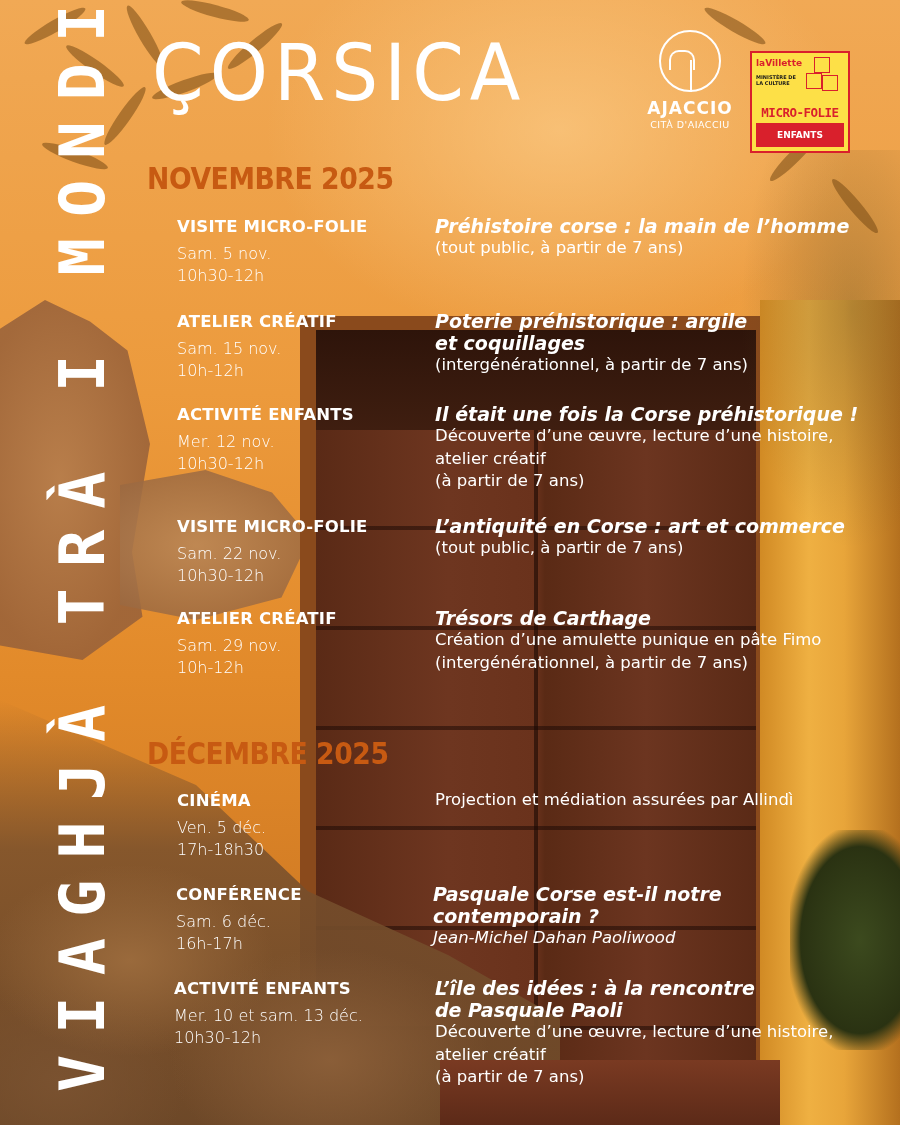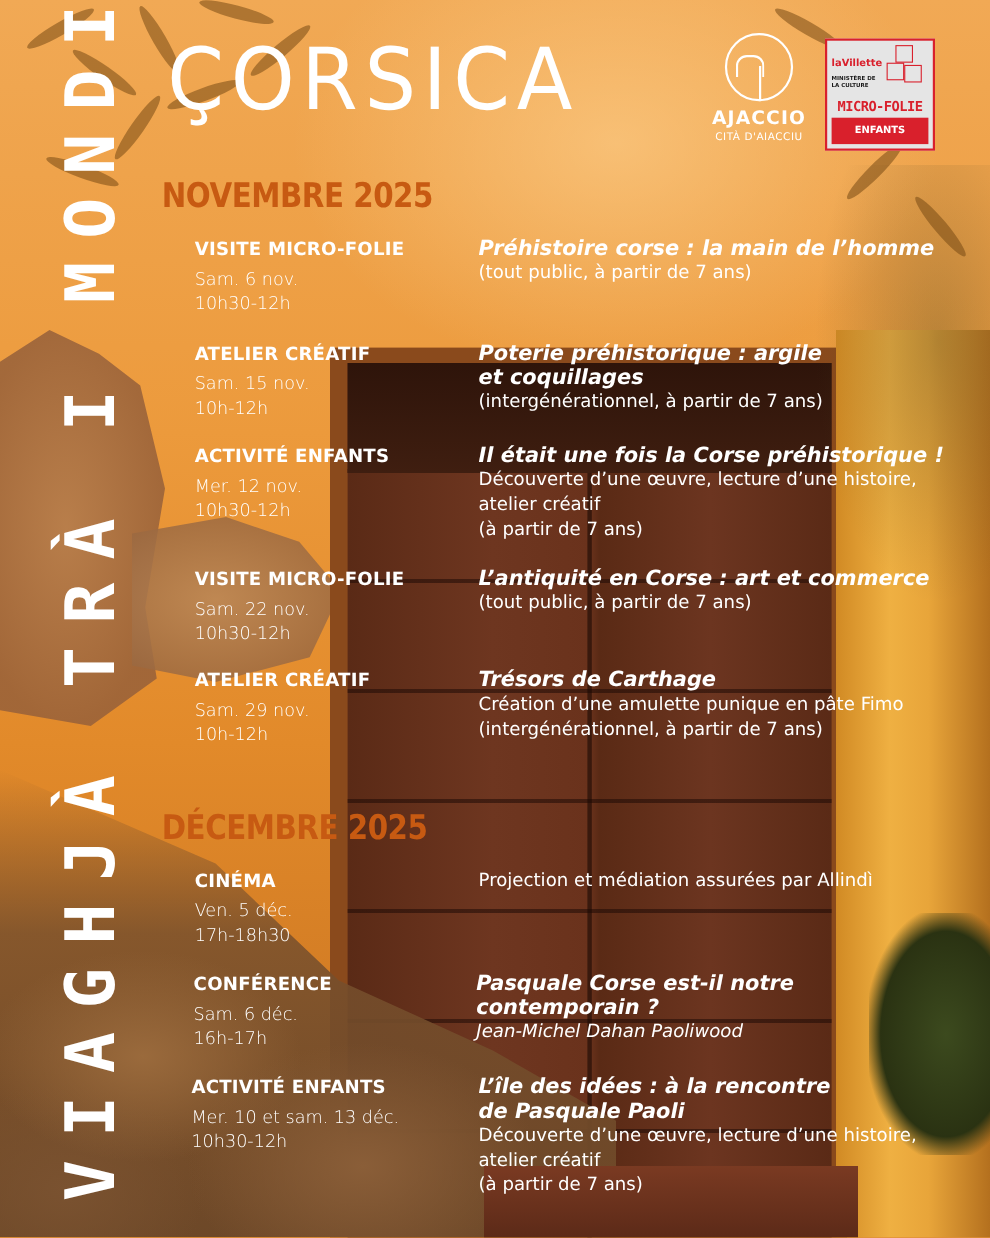--- a/index.html
+++ b/index.html
@@ -115,22 +115,22 @@
   .logo-ajaccio .emblem::after {
     content: ""; position: absolute; left: 29px; top: 28px; width: 2px; height: 32px;
     background: #fff;
   }
   .logo-ajaccio .city {
     margin-top: 6px; font-size: 17px; font-weight: bold; letter-spacing: 1px; color: #fff;
   }
   .logo-ajaccio .sub { font-size: 9.5px; letter-spacing: 0.5px; color: #fff; margin-top: 1px; }
 
   .logo-microfolie {
-    position: absolute; left: 750px; top: 35px; width: 100px; height: 102px;
-    background: #e5e5e5; border: 2px solid #d9202c; padding: 16px 4px;
+    position: absolute; left: 750px; top: 51px; width: 100px; height: 102px;
+    background: #fde047; border: 2px solid #d9202c; padding: 5px 4px;
   }
   .logo-microfolie .lv { font-size: 9px; font-weight: bold; color: #d9202c; }
   .logo-microfolie .min { font-size: 5px; font-weight: bold; color: #1a1a1a; line-height: 6px; margin-top: 6px; width: 48px; }
   .logo-microfolie .cubes {
     position: absolute; right: 6px; top: 4px; width: 36px; height: 38px;
   }
   .logo-microfolie .cubes i {
     position: absolute; display: block; border: 1.5px solid #d9202c; width: 16px; height: 16px;
   }
   .logo-microfolie .mf {
@@ -216,21 +216,21 @@
   </div>
   <div class="mf">MICRO-FOLIE</div>
   <div class="city-bar">ENFANTS</div>
 </div>
 
 <div class="month" style="top:160px">NOVEMBRE 2025</div>
 
 <div class="event" style="top:215px">
   <div class="left">
     <div class="cat">VISITE MICRO-FOLIE</div>
-    <div class="when"><span>Sam. 6 nov.</span><br><span>10h30-12h</span></div>
+    <div class="when"><span>Sam. 5 nov.</span><br><span>10h30-12h</span></div>
   </div>
   <div class="right">
     <div class="ev-title">Préhistoire corse : la main de l’homme</div>
     <div class="ev-desc">(tout public, à partir de 7 ans)</div>
   </div>
 </div>
 
 <div class="event" style="top:310px">
   <div class="left">
     <div class="cat">ATELIER CRÉATIF</div>

